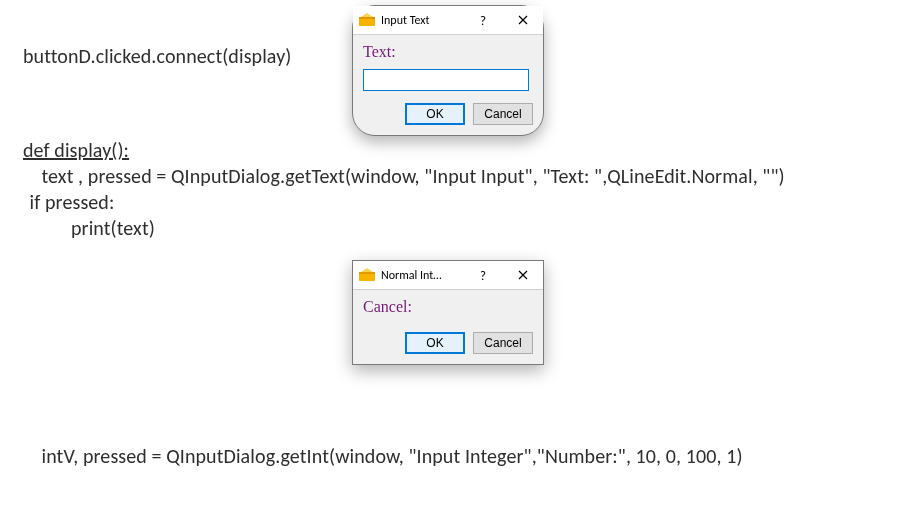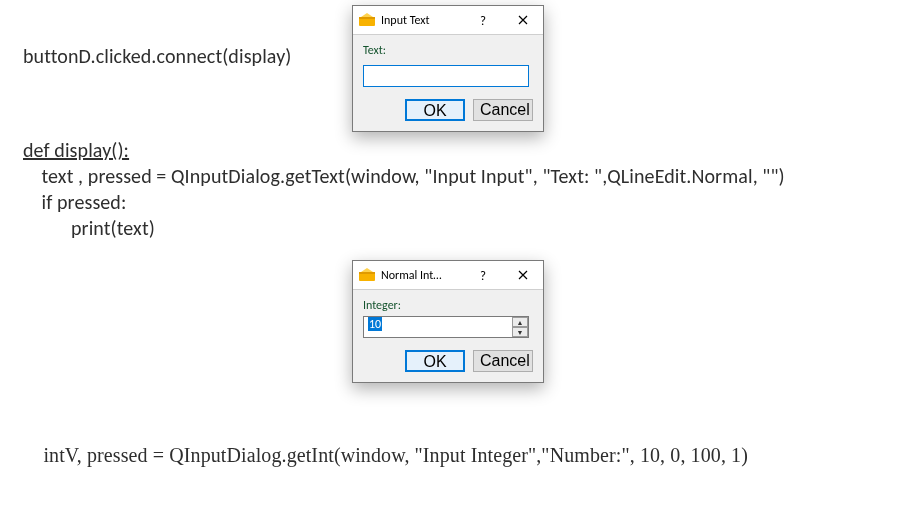--- a/index.html
+++ b/index.html
@@ -62,23 +62,24 @@
     justify-content: center;
     font-size: 13px;
     color: #000;
   }
   .qdialog .titlebar .close-btn svg { width: 10px; height: 10px; }
 
   .qdialog .body {
     padding: 8px 10px 4px 10px;
   }
   .qdialog .label {
-    font-size: 12px;
-    color: #14532d;
+    font-size: 16px;
+    color: #701a75;
     margin-bottom: 4px;
+    font-family: Liberation Serif, serif;
   }
 
   .text-field {
     width: 166px;
     height: 22px;
     background: #ffffff;
     border: 1px solid #0078d7;
     box-sizing: border-box;
     padding: 0 4px;
     font-size: 12px;
@@ -126,42 +127,42 @@
 
   .button-row {
     display: flex;
     gap: 8px;
     padding: 8px 10px 10px;
     justify-content: flex-end;
   }
   .button-row button {
     width: 60px;
     height: 22px;
-    font-size: 16px;
+    font-size: 12px;
     border: 1px solid #adadad;
     background: #e1e1e1;
     color: #000;
   }
   .button-row button.primary {
     border: 2px solid #0078d7;
     background: #e5f1fb;
   }
 
 </style>
 </head>
 <body>
 
 <div class="code-line" style="left:23px; top:44px;">buttonD.clicked.connect(display)</div>
 <div class="code-line" style="left:23px; top:138px;text-decoration:underline;">def display():</div>
 <div class="code-line" style="left:23px; top:164px;">    text , pressed = QInputDialog.getText(window, "Input Input", "Text: ",QLineEdit.Normal, "")</div>
-<div class="code-line" style="left:23px; top:190px;">    if pressed:</div>
+<div class="code-line" style="left:11px; top:190px;">    if pressed:</div>
 <div class="code-line" style="left:34px; top:216px;">        print(text)</div>
-<div class="code-line" style="left:23px; top:444px;font-family:Liberation Serif, serif;">    intV, pressed = QInputDialog.getInt(window, "Input Integer","Number:", 10, 0, 100, 1)</div>
-
-<div class="qdialog" style="left:352px; top:5px;">
+<div class="code-line" style="left:23px; top:444px;">    intV, pressed = QInputDialog.getInt(window, "Input Integer","Number:", 10, 0, 100, 1)</div>
+
+<div class="qdialog" style="left:352px; top:5px;border-radius:23px;">
   <div class="titlebar">
     <span class="app-icon">
       <svg viewBox="0 0 16 16">
           <rect x="0" y="5" width="16" height="9" rx="1" fill="#f8b200"></rect>
           <path d="M2 5 L8 1 L14 5 Z" fill="#ffd24d"></path>
           <rect x="0" y="5" width="16" height="2" fill="#e09a00"></rect>
         </svg>
     </span>
     <span class="title-text">Input Text</span>
     <span class="spacer"></span>
@@ -194,32 +195,19 @@
     <span class="title-text">Normal Int…</span>
     <span class="spacer"></span>
     <span class="help-btn">?</span>
     <span class="close-btn">
       <svg viewBox="0 0 10 10">
           <path d="M1 1 L9 9 M9 1 L1 9" stroke="#000" stroke-width="1.2"></path>
         </svg>
     </span>
   </div>
   <div class="body">
-    <div class="label">Integer:</div>
-    <div class="spin-wrap">
-      <div class="spin-field">
-        <span class="selected">10</span>
-      </div>
-      <div class="spin-btns">
-        <div>
-            <span>▲</span>
-          </div>
-        <div>
-            <span>▼</span>
-          </div>
-      </div>
-    </div>
+    <div class="label">Cancel:</div>
   </div>
   <div class="button-row">
     <button class="primary">OK</button>
     <button>Cancel</button>
   </div>
 </div>
 
 </body></html>

